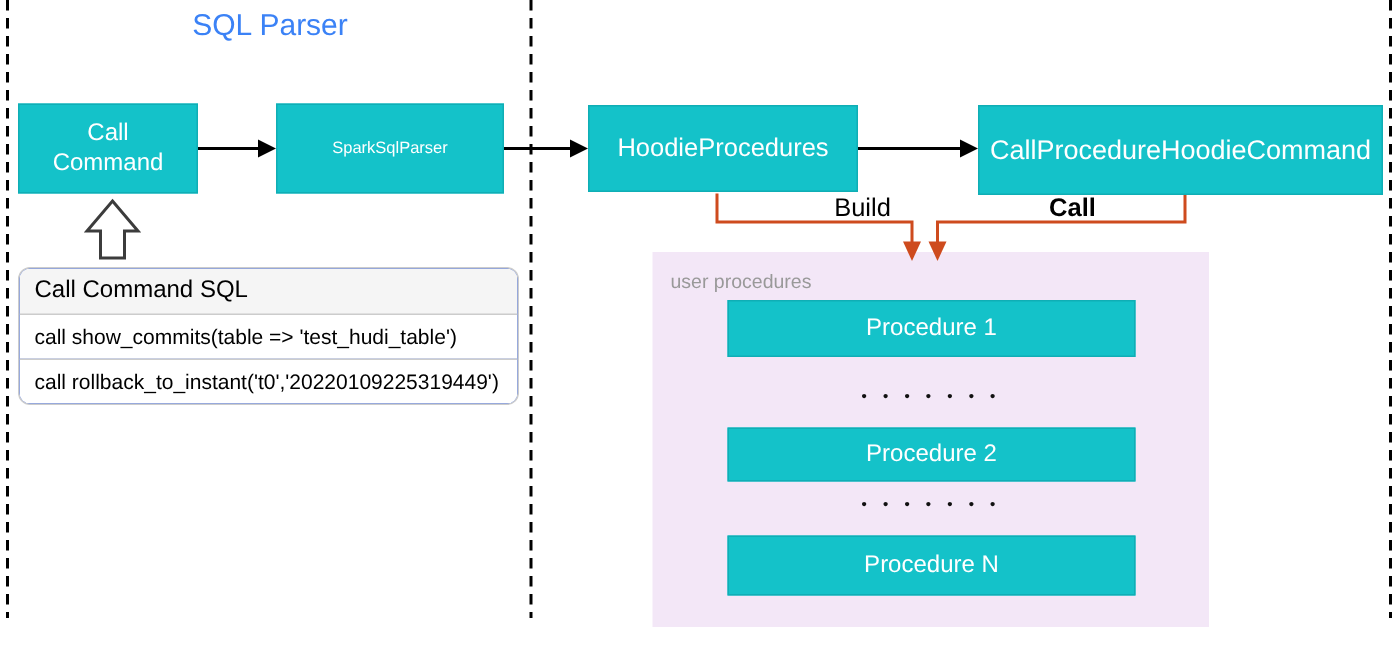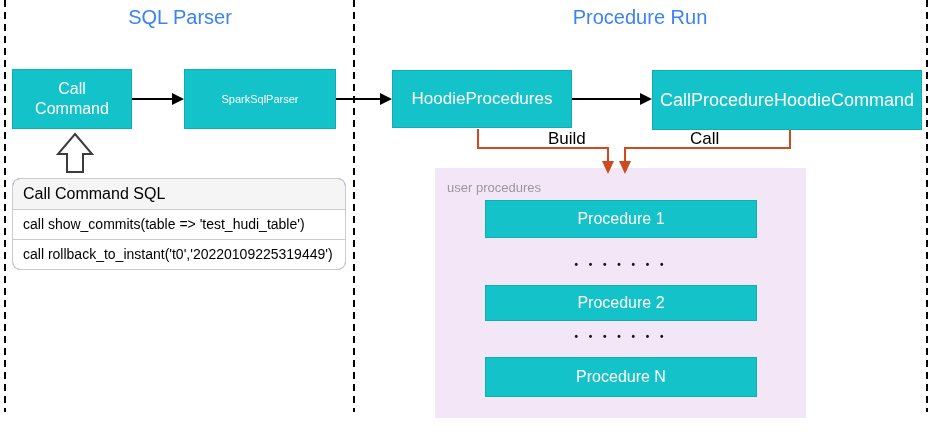--- a/index.html
+++ b/index.html
@@ -26,24 +26,24 @@
     display:flex;align-items:center;justify-content:center;
     text-align:center;box-sizing:border-box;
   }
   #box-call-command{left:12px;top:69px;width:120px;height:60px;font-size:16px;padding:12px 12px;line-height:1.25;}
   #box-spark-sql-parser{left:184px;top:69px;width:152px;height:60px;font-size:11px;}
   #box-hoodie-procedures{left:392px;top:70px;width:180px;height:58px;font-size:17px;}
   #box-call-procedure-hoodie-command{left:652px;top:70px;width:270px;height:60px;font-size:18px;}
 
   .edge-label{
     position:absolute;z-index:4;
-    font-size:17px;color:#000;white-space:nowrap;
+    font-size:17px;color:#000;text-align:center;white-space:nowrap;
   }
   #label-build{left:548px;top:129px;width:54px;}
-  #label-call{left:690px;top:129px;width:50px;}
+  #label-call{left:690px;top:129px;width:50px;font-weight:bold;}
 
   #svg-overlay{
     position:absolute;left:0;top:0;z-index:3;pointer-events:none;
   }
   .lane-line{stroke:#000;stroke-width:2;stroke-dasharray:7 5;fill:none;}
   .flow-line{stroke:#000;stroke-width:2;fill:none;}
   .flow-head{fill:#000;stroke:none;}
   .orange-line{stroke:var(--orange);stroke-width:2;fill:none;}
   .orange-head{fill:var(--orange);stroke:none;}
   .hollow-arrow{fill:#ffffff;stroke:#3c3c3c;stroke-width:2;stroke-linejoin:miter;}
@@ -93,21 +93,20 @@
   }
   #dots-1{top:90px;}
   #dots-2{top:162px;}
 </style>
 </head>
 <body>
 
 <div id="canvas">
 
   <div class="section-title" id="title-sql-parser">SQL Parser</div>
-  <div class="section-title" id="title-procedure-run">Procedure Run</div>
 
   <svg id="svg-overlay" width="932" height="443" viewBox="0 0 932 443">
 
     <path class="lane-line" d="M5,0 V412"></path>
     <path class="lane-line" d="M354,0 V412"></path>
     <path class="lane-line" d="M927,0 V412"></path>
 
     <g>
       <path class="flow-line" d="M132,99 H172"></path>
       <polygon class="flow-head" points="184,99 172,93 172,105"></polygon>

